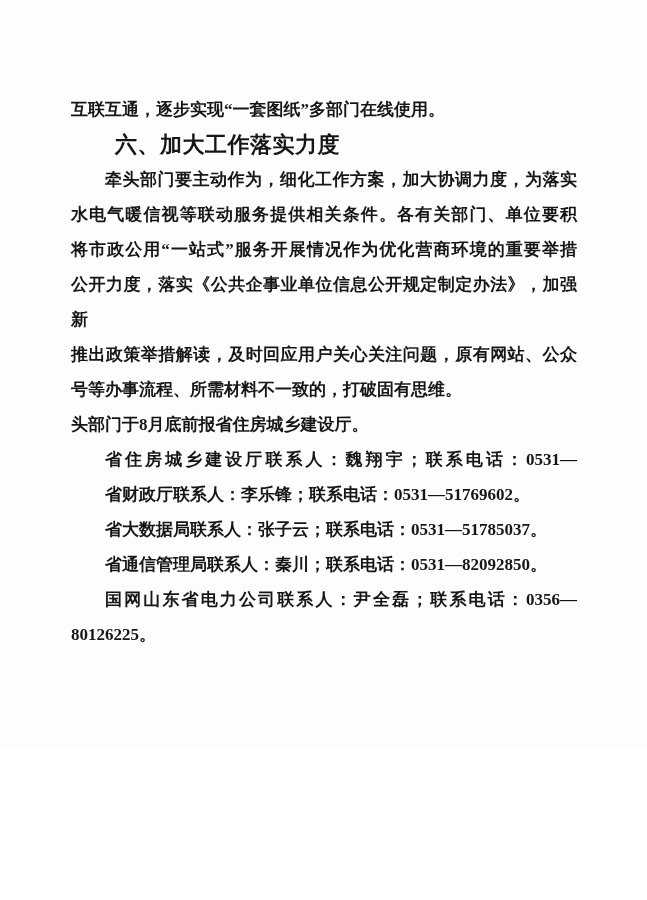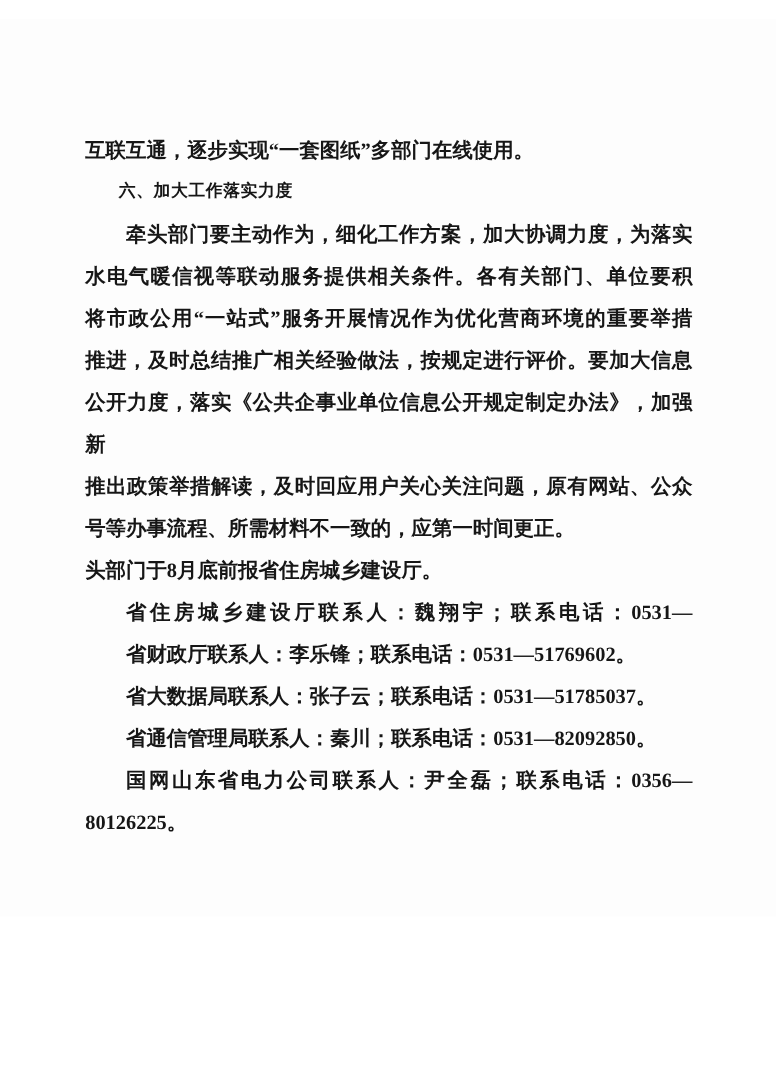--- a/index.html
+++ b/index.html
@@ -7,21 +7,20 @@
     padding: 0;
     background: #ffffff;
   }
   .page {
     position: relative;
     width: 647px;
     height: 748px;
     background: #fdfdfd;
     overflow: hidden;
     font-family: "Liberation Serif", "DejaVu Serif", serif;
-    margin-top: 16px;
   }
   .content {
     position: absolute;
     left: 71px;
     top: 92px;
     width: 506px;
     color: #161616;
     font-weight: 700;
   }
   .ln {
@@ -32,23 +31,23 @@
     white-space: normal;
   }
   .stretch {
     text-align-last: justify;
     font-family: Liberation Serif, serif;
   }
   .indent {
     text-indent: 2em;
   }
   .heading {
-    font-family: Liberation Mono, monospace;
+    font-family: Liberation Serif, serif;
     font-weight: 900;
-    font-size: 14px;
+    font-size: 22px;
     letter-spacing: 0.5px;
   }
   .footer {
     position: absolute;
     left: 83px;
     top: 833px;
     font-size: 16px;
     line-height: 20px;
     color: #8d8d8d;
     font-weight: 400;
@@ -66,24 +65,23 @@
 </head>
 <body>
 
 <div class="page">
   <div class="content">
     <div class="ln">互联互通，逐步实现“一套图纸”多部门在线使用。</div>
     <div class="ln indent heading">六、加大工作落实力度</div>
     <div class="ln indent stretch">牵头部门要主动作为，细化工作方案，加大协调力度，为落实</div>
     <div class="ln stretch">水电气暖信视等联动服务提供相关条件。各有关部门、单位要积</div>
     <div class="ln stretch">将市政公用“一站式”服务开展情况作为优化营商环境的重要举措</div>
-    <div class="ln stretch">推进，及时总结推广相关经验做法，按规定进行评价。要加大信息</div>
     <div class="ln stretch">公开力度，落实《公共企事业单位信息公开规定制定办法》，加强新</div>
     <div class="ln stretch">推出政策举措解读，及时回应用户关心关注问题，原有网站、公众</div>
-    <div class="ln">号等办事流程、所需材料不一致的，应第一时间更正。</div>
+    <div class="ln">号等办事流程、所需材料不一致的，打破固有思维。</div>
     <div class="ln">头部门于8月底前报省住房城乡建设厅。</div>
     <div class="ln indent stretch">省住房城乡建设厅联系人：魏翔宇；联系电话：0531—</div>
     <div class="ln indent">省财政厅联系人：李乐锋；联系电话：0531—51769602。</div>
     <div class="ln indent">省大数据局联系人：张子云；联系电话：0531—51785037。</div>
     <div class="ln indent">省通信管理局联系人：秦川；联系电话：0531—82092850。</div>
     <div class="ln indent stretch">国网山东省电力公司联系人：尹全磊；联系电话：0356—</div>
     <div class="ln">80126225。</div>
   </div>
 
   <div class="footer">

